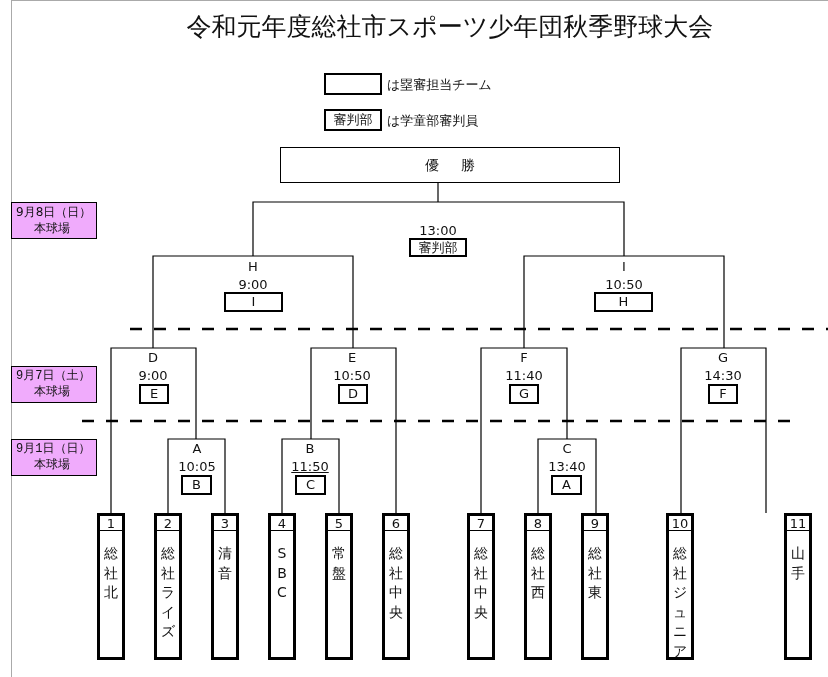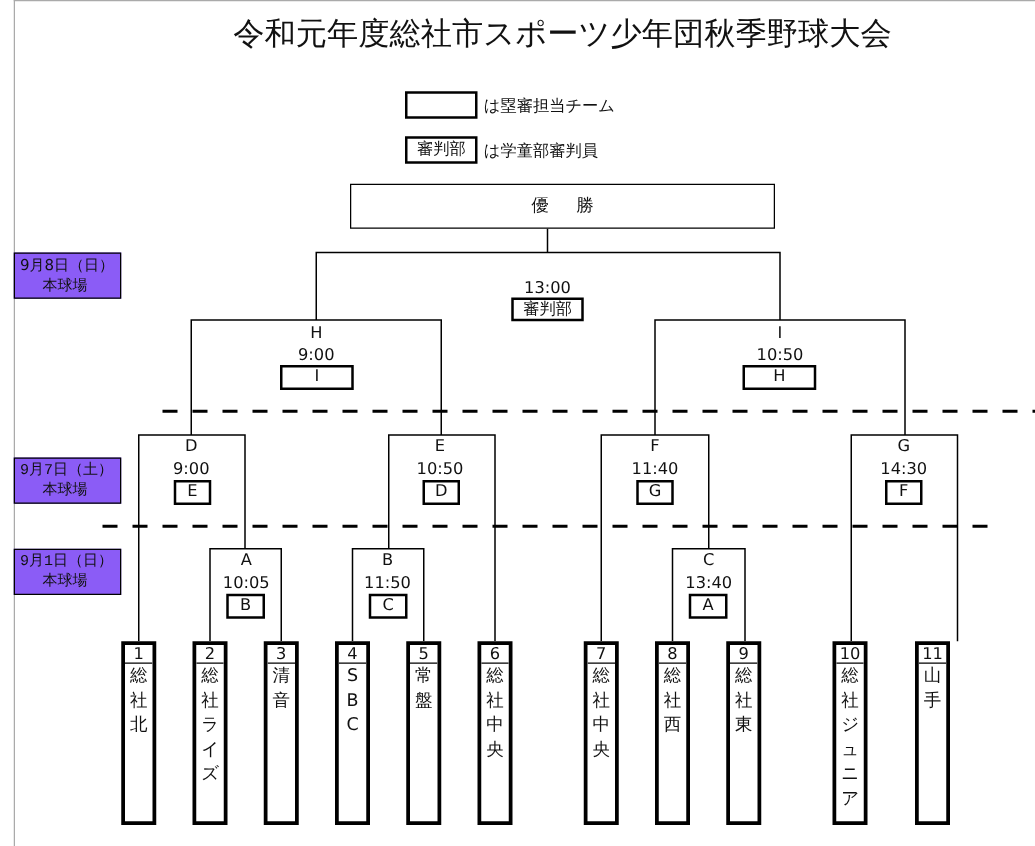--- a/index.html
+++ b/index.html
@@ -8,31 +8,31 @@
   #frame-top { position: absolute; left: 11px; top: 0; width: 817px; height: 1px; background: #aaa; }
   #frame-left { position: absolute; left: 11px; top: 0; width: 1px; height: 677px; background: #aaa; }
   .title { position: absolute; left: 140px; top: 10px; width: 620px; text-align: center;
            font-size: 25px; letter-spacing: 0px; color: #111; }
   .legend-box { position: absolute; border: 2px solid #000; background: #fff; box-sizing: border-box;
                 font-size: 13px; text-align: center; line-height: 18px; }
   .legend-text { position: absolute; font-size: 13px; }
   .champ { position: absolute; left: 268px; top: 147px; width: 340px; height: 36px; border: 1px solid #000;
            box-sizing: border-box; text-align: center; line-height: 34px; font-size: 14px; letter-spacing: 22px; padding-left: 22px; margin-left: 12px; }
   .date-box { position: absolute; left: 11px; width: 86px; height: 37px; border: 1px solid #000; box-sizing: border-box;
-              background: #8b5cf6; font-size: 12px; line-height: 16px; padding-top: 1px; }
+              background: #f0abfc; font-size: 12px; line-height: 16px; padding-top: 1px; }
   .date-box .l1 { padding-left: 4px; }
   .date-box .l2 { padding-left: 22px; }
   svg.lines { position: absolute; left: 0; top: 0; }
   .mlabel { position: absolute; font-size: 13px; text-align: center; width: 60px; line-height: 16px; }
   .ump { position: absolute; border: 2px solid #000; box-sizing: border-box; background: #fff;
          font-size: 13px; text-align: center; line-height: 15px; }
   .team { position: absolute; top: 513px; width: 28px; height: 147px; border: 3px solid #000; box-sizing: border-box;
           background: #fff; overflow: hidden; }
   .team .num { height: 14px; border-bottom: 1px solid #000; font-size: 13px; text-align: center; line-height: 15px; }
-  .team .name { font-size: 14px; text-align: center; line-height: 19.5px; padding-top: 1px; word-break: break-all; width: 14px; margin: 0 auto; }
+  .team .name { font-size: 14px; text-align: center; line-height: 19.5px; padding-top: 1px; word-break: break-all; width: 14px; margin: 12px auto; }
 </style>
 </head>
 <body>
 
 <div id="frame-top"></div>
 <div id="frame-left"></div>
 
 <div class="title">令和元年度総社市スポーツ少年団秋季野球大会</div>
 
 <div class="legend-box" style="left:324px;top:73px;width:58px;height:22px;"></div>
@@ -110,21 +110,21 @@
 
 <div class="mlabel" style="left:693px;top:350px;">G</div>
 <div class="mlabel" style="left:693px;top:368px;">14:30</div>
 <div class="ump" style="left:708px;top:384px;width:30px;height:20px;">F</div>
 
 <div class="mlabel" style="left:167px;top:441px;">A</div>
 <div class="mlabel" style="left:167px;top:459px;">10:05</div>
 <div class="ump" style="left:181px;top:475px;width:31px;height:20px;">B</div>
 
 <div class="mlabel" style="left:280px;top:441px;">B</div>
-<div class="mlabel" style="left:280px;top:459px;">11:50</div>
+<div class="mlabel" style="left:280px;top:459px;text-decoration:underline;">11:50</div>
 <div class="ump" style="left:295px;top:475px;width:31px;height:20px;">C</div>
 
 <div class="mlabel" style="left:537px;top:441px;">C</div>
 <div class="mlabel" style="left:537px;top:459px;">13:40</div>
 <div class="ump" style="left:551px;top:475px;width:31px;height:20px;">A</div>
 
 <div class="team" style="left:97px;">
   <div class="num">1</div>
   <div class="name">総社北</div>
 </div>
@@ -157,16 +157,16 @@
   <div class="name">総社西</div>
 </div>
 <div class="team" style="left:581px;">
   <div class="num">9</div>
   <div class="name">総社東</div>
 </div>
 <div class="team" style="left:666px;">
   <div class="num">10</div>
   <div class="name">総社ジュニア</div>
 </div>
-<div class="team" style="left:732px;">
+<div class="team" style="left:784px;">
   <div class="num">11</div>
   <div class="name">山手</div>
 </div>
 
 </body></html>

